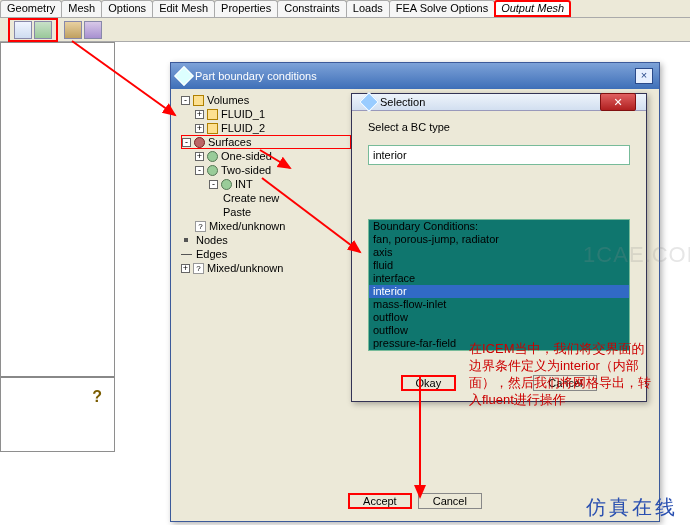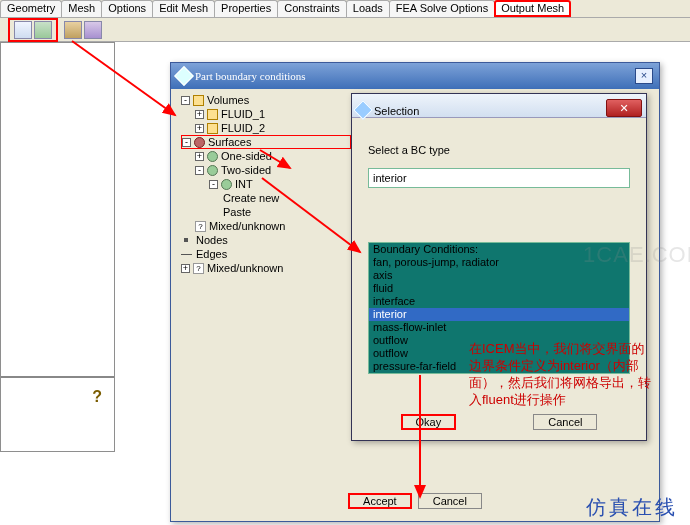--- a/index.html
+++ b/index.html
@@ -1,56 +1,56 @@
 <!DOCTYPE html>
 <html><head>
 <meta charset="utf-8">
 <style>
   * { box-sizing: border-box; margin: 0; padding: 0; font-family: Tahoma, Arial, sans-serif; font-size: 11px; }
   body { width: 690px; height: 525px; background: #fff; position: relative; overflow: hidden; }
 
   .tabbar { display: flex; border-bottom: 1px solid #aaa; height: 18px; background: #ece9d8; }
   .tab { border: 1px solid #aaa; border-bottom: none; padding: 1px 6px; background: #f6f6f6; margin-right: -1px; cursor: pointer; border-radius: 3px 3px 0 0; }
-  .tab.highl { border: 2px solid red; background: #fff; padding: 0 5px; }
+  .tab.highl { border: 2px solid red; background: #fff; padding: 0 5px; font-style: italic; }
 
   .toolbar { height: 24px; background: #ece9d8; display: flex; align-items: center; border-bottom: 1px solid #aaa; padding-left: 8px; }
   .tool-icons { border: 2px solid red; display: flex; gap: 2px; padding: 1px 4px; }
   .tbtn { width: 18px; height: 18px; background: linear-gradient(#f0f4ff,#cfdcf0); border: 1px solid #88a; }
   .tbtn.b2 { background: linear-gradient(#c8e0c8,#9ac89a); }
   .tbtn.b3 { background: linear-gradient(#e8d0a0,#c0a060); }
   .tbtn.b4 { background: linear-gradient(#d8c8e8,#a890d0); }
 
   .leftpanel { position: absolute; left: 0; top: 42px; width: 115px; height: 410px; border: 1px solid #8e8e8e; background: #fff; }
   .leftpanel .blank { height: 335px; border-bottom: 2px solid #888; }
   .leftpanel .bot { padding: 4px; display: flex; flex-direction: column; gap: 6px; }
   .helpicon { font-size: 16px; color: #7a5c00; font-weight: bold; margin-top: 6px; align-self: flex-end; margin-right: 8px; }
 
   .dialog { position: absolute; left: 170px; top: 62px; width: 490px; height: 460px; border: 1px solid #3c5a9a; background: #ece9d8; box-shadow: 2px 2px 6px rgba(0,0,0,.3); }
   .titlebar { height: 26px; background: linear-gradient(#7da2d8,#3e6fb8); display: flex; align-items: center; color: #fff; padding: 0 6px; }
   .tbicon { width: 14px; height: 14px; background: #dff; border: 1px solid #fff; margin-right: 4px; transform: rotate(45deg); }
-  .tbtitle { flex: 1; font-family: Liberation Serif, serif; }
+  .tbtitle { flex: 1; }
   .tclose { width: 18px; height: 16px; background: #e8f0ff; border: 1px solid #2a4a8a; color: #2a4a8a; text-align: center; line-height: 13px; }
 
   .dbody { position: relative; padding: 4px 10px; height: 430px; }
   .tree { width: 170px; }
   .tree-row { display: flex; align-items: center; height: 14px; }
   .pm { width: 9px; height: 9px; border: 1px solid #666; text-align: center; line-height: 6px; font-size: 9px; margin-right: 3px; background: #fff; }
   .icn { width: 11px; height: 11px; margin-right: 3px; }
   .icn.box { background: #fde090; border: 1px solid #b08000; }
   .icn.ball { border-radius: 50%; background: #b66; border: 1px solid #722; }
   .icn.gr { background: #9c9; border: 1px solid #575; border-radius: 50%; }
   .icn.q { background: #fff; border: 1px solid #999; font-size: 8px; text-align: center; line-height: 9px; }
   .tr-label { white-space: nowrap; }
   .ind1 { padding-left: 14px; } .ind2 { padding-left: 28px; } .ind3 { padding-left: 42px; }
   .redbox-row { border: 1px solid red; }
 
   .subdialog { position: absolute; left: 180px; top: 4px; width: 296px; border: 1px solid #335; background: #ece9d8; box-shadow: 2px 2px 6px rgba(0,0,0,.3); }
-  .sub-tbar { height: 24px; background: linear-gradient(#eef4fb,#d2dff0); display: flex; align-items: flex-end; padding: 0 4px; border-bottom: 1px solid #99b; }
+  .sub-tbar { height: 17px; background: linear-gradient(#eef4fb,#d2dff0); display: flex; align-items: center; padding: 0 10px; border-bottom: 1px solid #99b; }
   .sub-rclose { margin-left: auto; width: 36px; height: 18px; background: linear-gradient(#e06060,#b02020); border-radius: 2px; color: #fff; text-align: center; line-height: 16px; border: 1px solid #801010; }
-  .sub-body { padding: 26px 16px; }
+  .sub-body { padding: 10px 16px; }
   .sub-label { margin-bottom: 12px; }
   .sub-input { width: 100%; border: 1px solid #7b9; padding: 3px 4px; background: #fff; margin-bottom: 10px; }
   .sub-list { width: 100%; height: 132px; border: 1px solid #7b9; background: #0f766e; overflow-y: auto; margin-top: 44px; }
   .li { padding: 0 4px; height: 13px; line-height: 13px; }
   .li.sel { background: #316ac5; color: #fff; }
   .sub-btns { display: flex; justify-content: space-around; padding: 14px 10px 10px; }
   .btn { border: 1px solid #888; background: #ece9d8; padding: 1px 14px; }
   .btn.redframe { border: 2px solid red; padding: 0 13px; }
 
   .dlg-btns { position: absolute; bottom: 10px; left: 0; right: 0; display: flex; justify-content: center; gap: 6px; }

